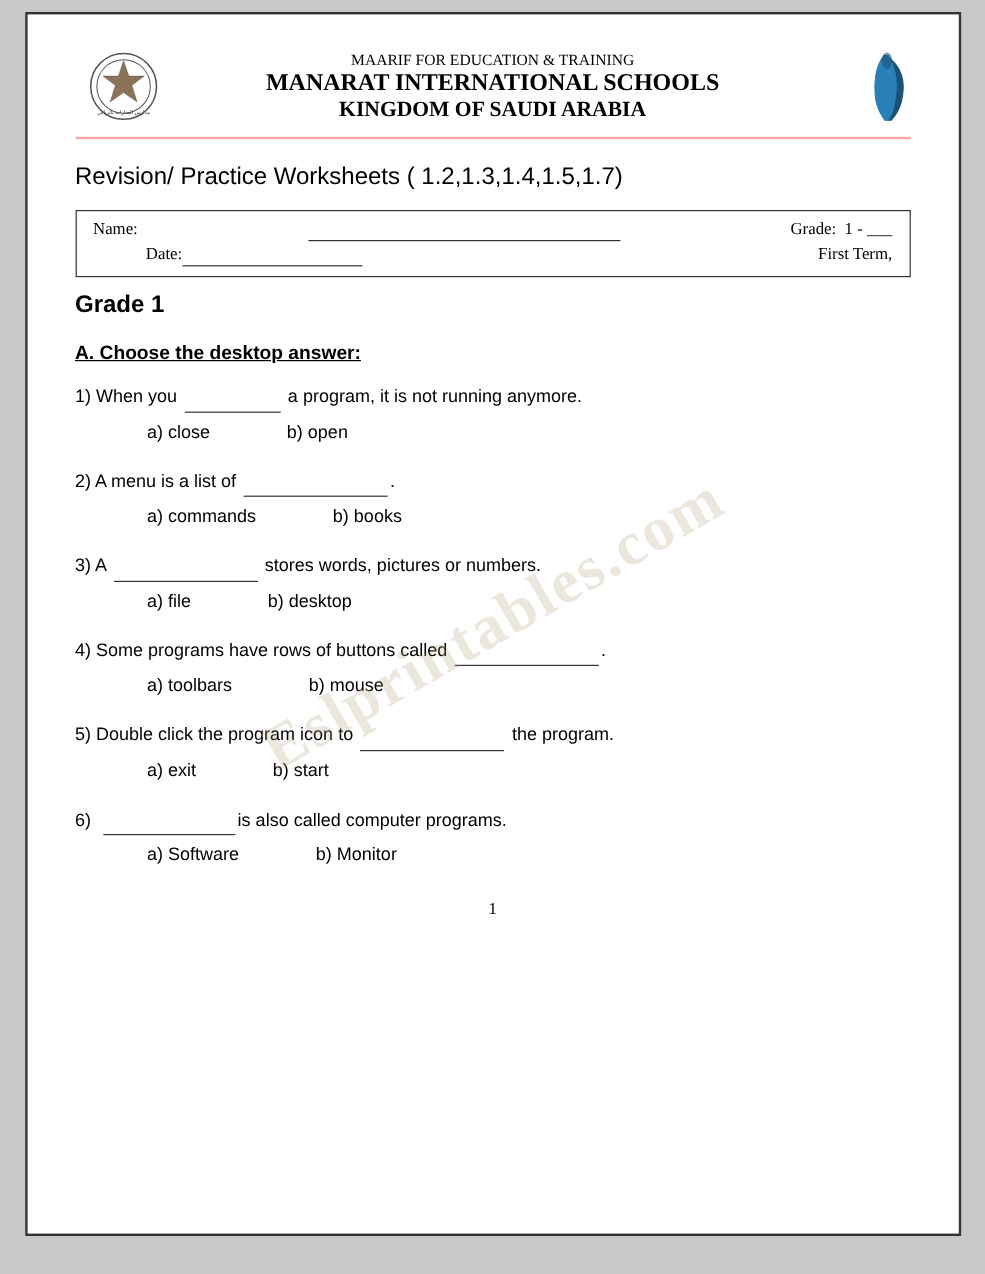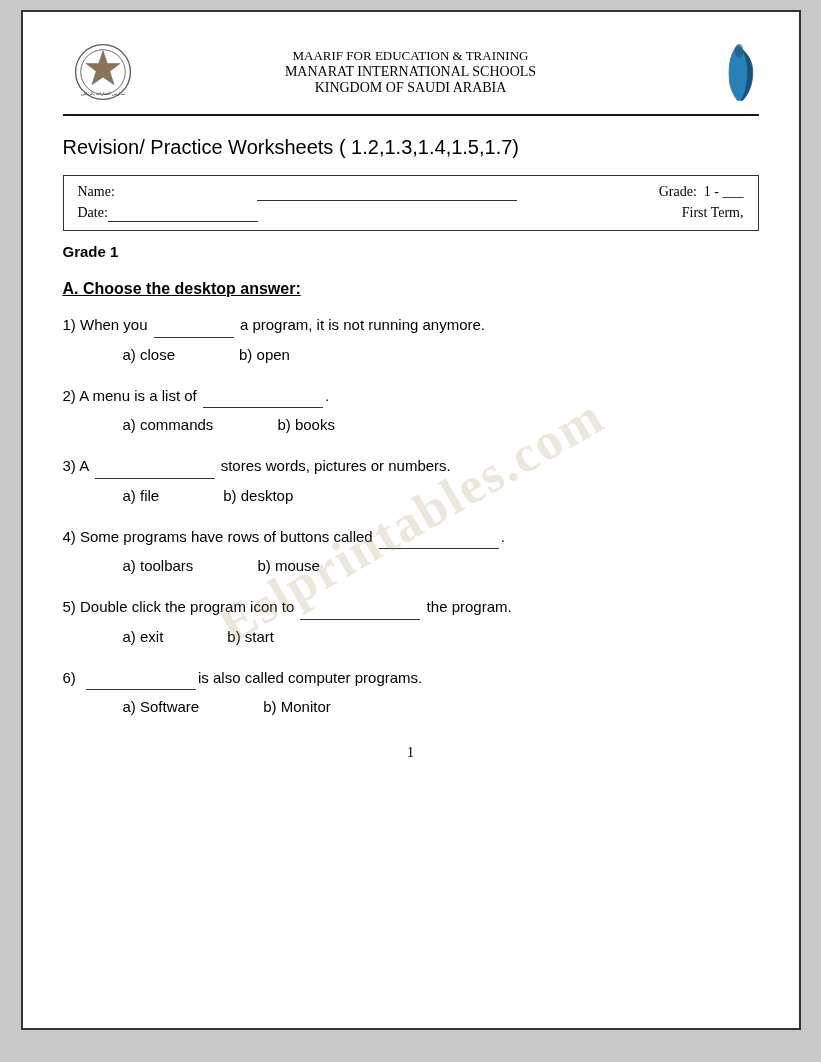--- a/index.html
+++ b/index.html
@@ -25,21 +25,21 @@
       border: 2px solid #333;
       padding: 30px 40px 40px 40px;
       position: relative;
     }
 
     
     .header {
       display: flex;
       align-items: center;
       justify-content: center;
-      border-bottom: 2px solid #0f172a;
+      border-bottom: 2px solid #fca5a5;
       padding-bottom: 12px;
       margin-bottom: 20px;
     }
 
     .header-logo-left {
       width: 80px;
       display: flex;
       align-items: center;
       justify-content: center;
     }
@@ -48,27 +48,27 @@
       text-align: center;
       flex: 1;
     }
 
     .header-text .line1 {
       font-size: 13px;
       font-weight: normal;
     }
 
     .header-text .line2 {
-      font-size: 14px;
-      font-weight: normal;
+      font-size: 20px;
+      font-weight: bold;
     }
 
     .header-text .line3 {
-      font-size: 14px;
-      font-weight: normal;
+      font-size: 18px;
+      font-weight: bold;
     }
 
     .header-logo-right {
       width: 80px;
       display: flex;
       align-items: center;
       justify-content: flex-end;
     }
 
     
@@ -116,35 +116,36 @@
 
     .info-row {
       display: flex;
       justify-content: space-between;
       margin-bottom: 4px;
       font-size: 14px;
     }
 
     .info-row:last-child {
       margin-bottom: 0;
+      margin-left: 44px;
     }
 
     .info-line {
       border-bottom: 1px solid #333;
       display: inline-block;
       min-width: 220px;
     }
 
     .info-right {
       text-align: right;
     }
 
     
     .grade-label {
-      font-size: 15px;
+      font-size: 20px;
       font-weight: bold;
       margin: 12px 0 16px 0;
       font-family: Arial, sans-serif;
     }
 
     
     .section-header {
       font-size: 16px;
       font-weight: bold;
       text-decoration: underline;

